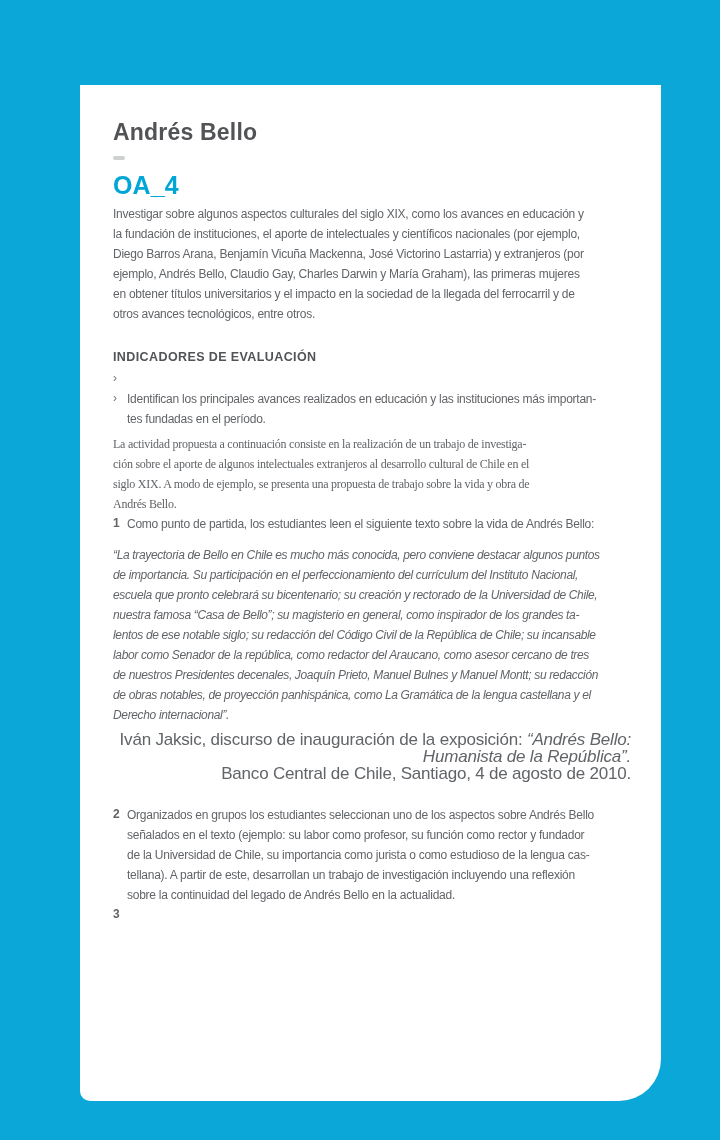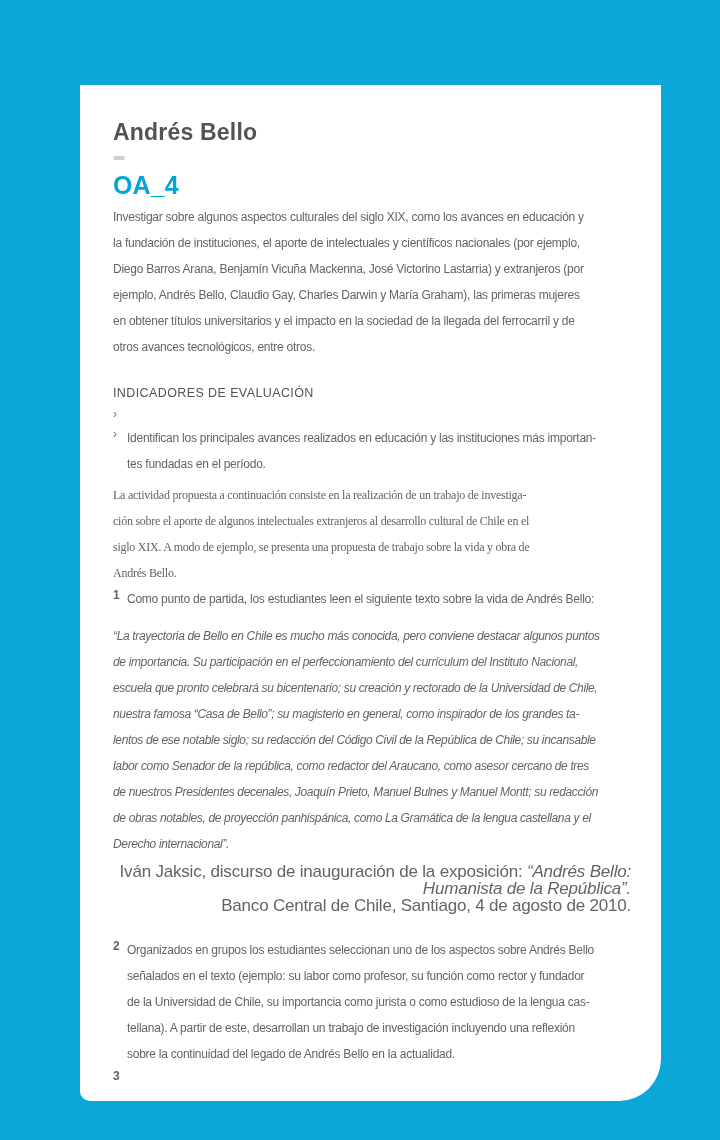--- a/index.html
+++ b/index.html
@@ -43,34 +43,34 @@
   .accent-heading {
     margin: 0;
     margin-top: 11px;
     font-size: 25px;
     font-weight: bold;
     color: #00a6d6;
     letter-spacing: 0.1px;
   }
   .body-text {
     font-size: 12px;
-    line-height: 26px;
+    line-height: 20px;
     color: #616468;
     letter-spacing: -0.25px;
     white-space: pre;
   }
   .oa4-paragraph {
     margin-top: 4px;
   }
   .sub-heading {
     margin: 0;
     margin-top: 26px;
     margin-bottom: 5px;
     font-size: 12.5px;
-    font-weight: normal;
+    font-weight: bold;
     color: #515356;
     letter-spacing: 0.4px;
   }
   .bullet-row {
     display: flex;
     align-items: flex-start;
   }
   .bullet-marker {
     flex: 0 0 14px;
     font-size: 12px;

